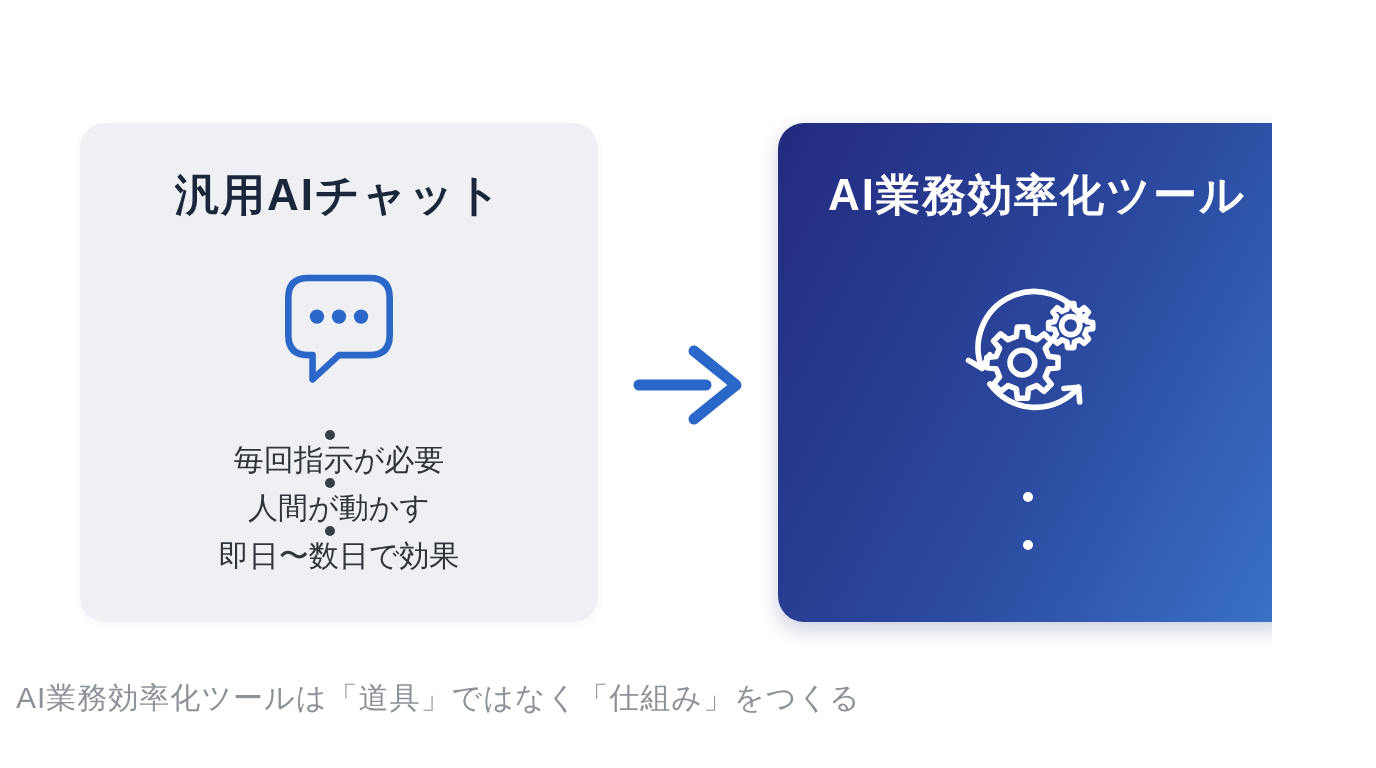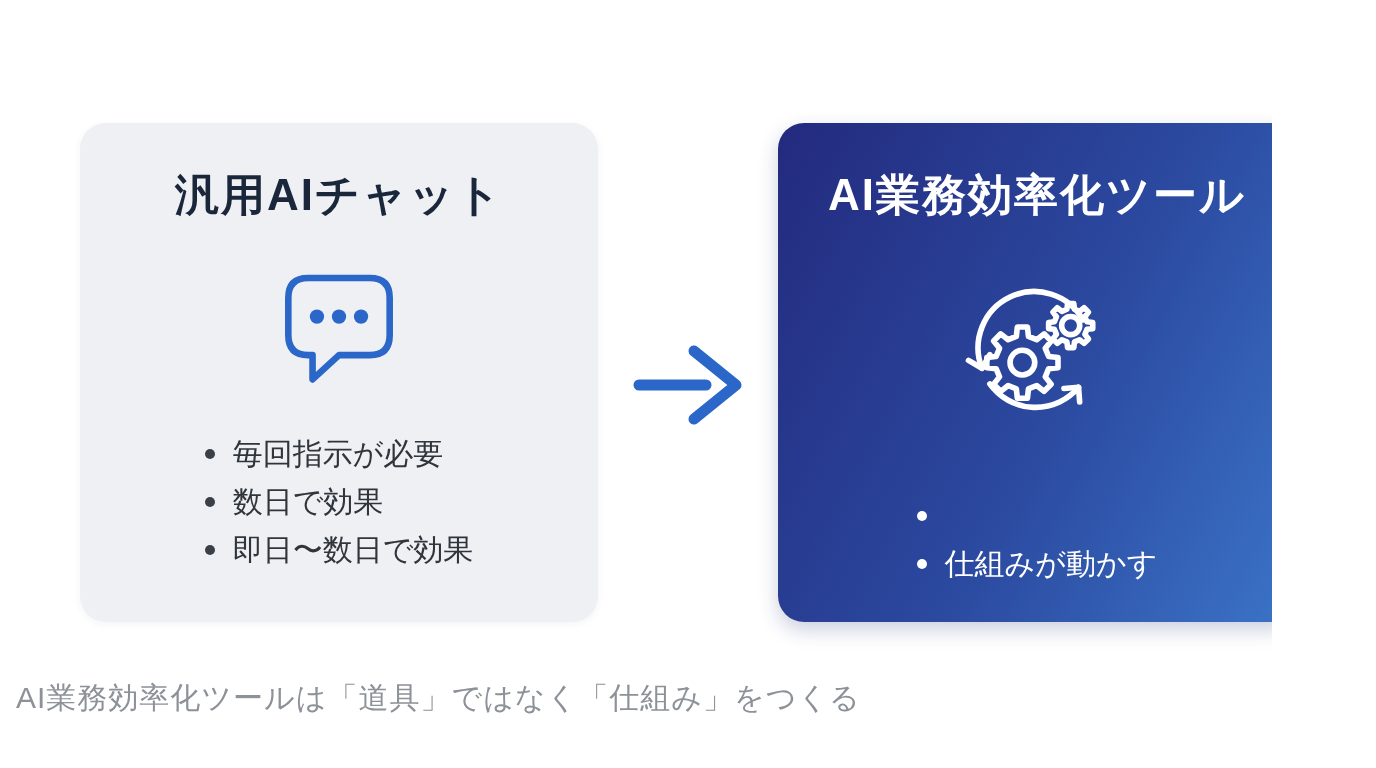--- a/index.html
+++ b/index.html
@@ -22,21 +22,21 @@
   .card-title {
     margin:46px 0 0; font-size:44px; line-height:51px; font-weight:700; letter-spacing:2px;
     white-space:nowrap;
   }
   .card-left  .card-title { color:#1a2639; }
   .card-right .card-title { color:#ffffff; }
   .icon-wrap { margin-top:36px; height:130px; display:flex; align-items:center; justify-content:center; }
   .bullet-list { list-style:none; margin:44px 0 0; padding:0; font-size:30px; }
   .card-left  .bullet-list { color:#30353c; }
   .card-right .bullet-list { color:#ffffff; }
-  .bullet-item { display:flex; align-items:center; height:48px; white-space:nowrap; }
+  .bullet-item { display:flex; align-items:center; height:48px; white-space:nowrap;flex-direction:column; }
   .bullet-dot  { width:10px; height:10px; border-radius:50%; margin-right:18px; flex:none; }
   .card-left  .bullet-dot { background:#3a4047; }
   .card-right .bullet-dot { background:#ffffff; }
   .arrow-wrap { position:absolute; left:632px; top:338px; width:112px; height:94px; }
   .caption {
     position:absolute; left:16px; top:678px; width:100%; margin:0;
     text-align:left; font-size:30px; letter-spacing:1px; color:#8d9299;
   }
   svg { display:block; }
 </style>
@@ -57,21 +57,21 @@
       </svg>
     </div>
 
     <ul class="bullet-list">
       <li class="bullet-item">
         <span class="bullet-dot"></span>
         <span>毎回指示が必要</span>
       </li>
       <li class="bullet-item">
         <span class="bullet-dot"></span>
-        <span>数日で効果</span>
+        <span>人間が動かす</span>
       </li>
       <li class="bullet-item">
         <span class="bullet-dot"></span>
         <span>即日〜数日で効果</span>
       </li>
     </ul>
   </section>
 
   <div class="arrow-wrap">
     <svg width="112" height="94" viewBox="0 0 112 94" fill="none">
@@ -102,20 +102,19 @@
         </g>
       </svg>
     </div>
 
     <ul class="bullet-list">
       <li class="bullet-item">
         <span class="bullet-dot"></span>
       </li>
       <li class="bullet-item">
         <span class="bullet-dot"></span>
-        <span>仕組みが動かす</span>
       </li>
     </ul>
   </section>
 
   <p class="caption">AI業務効率化ツールは「道具」ではなく「仕組み」をつくる</p>
 
 </div>
 
 </body></html>

